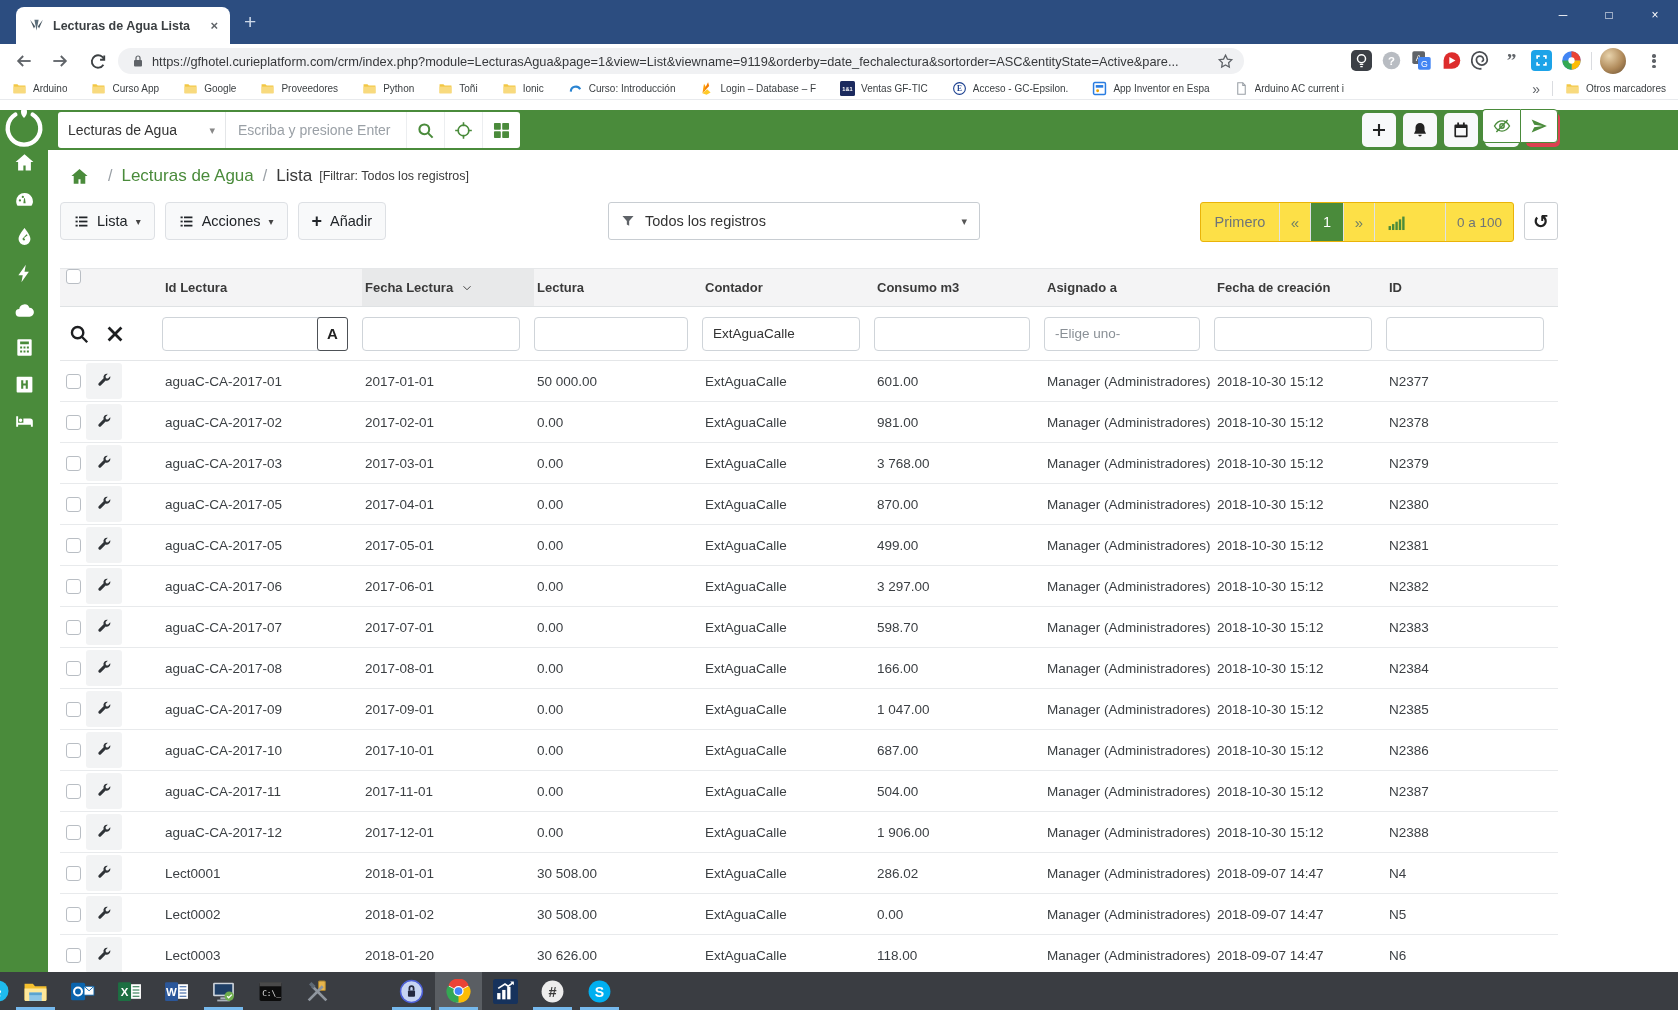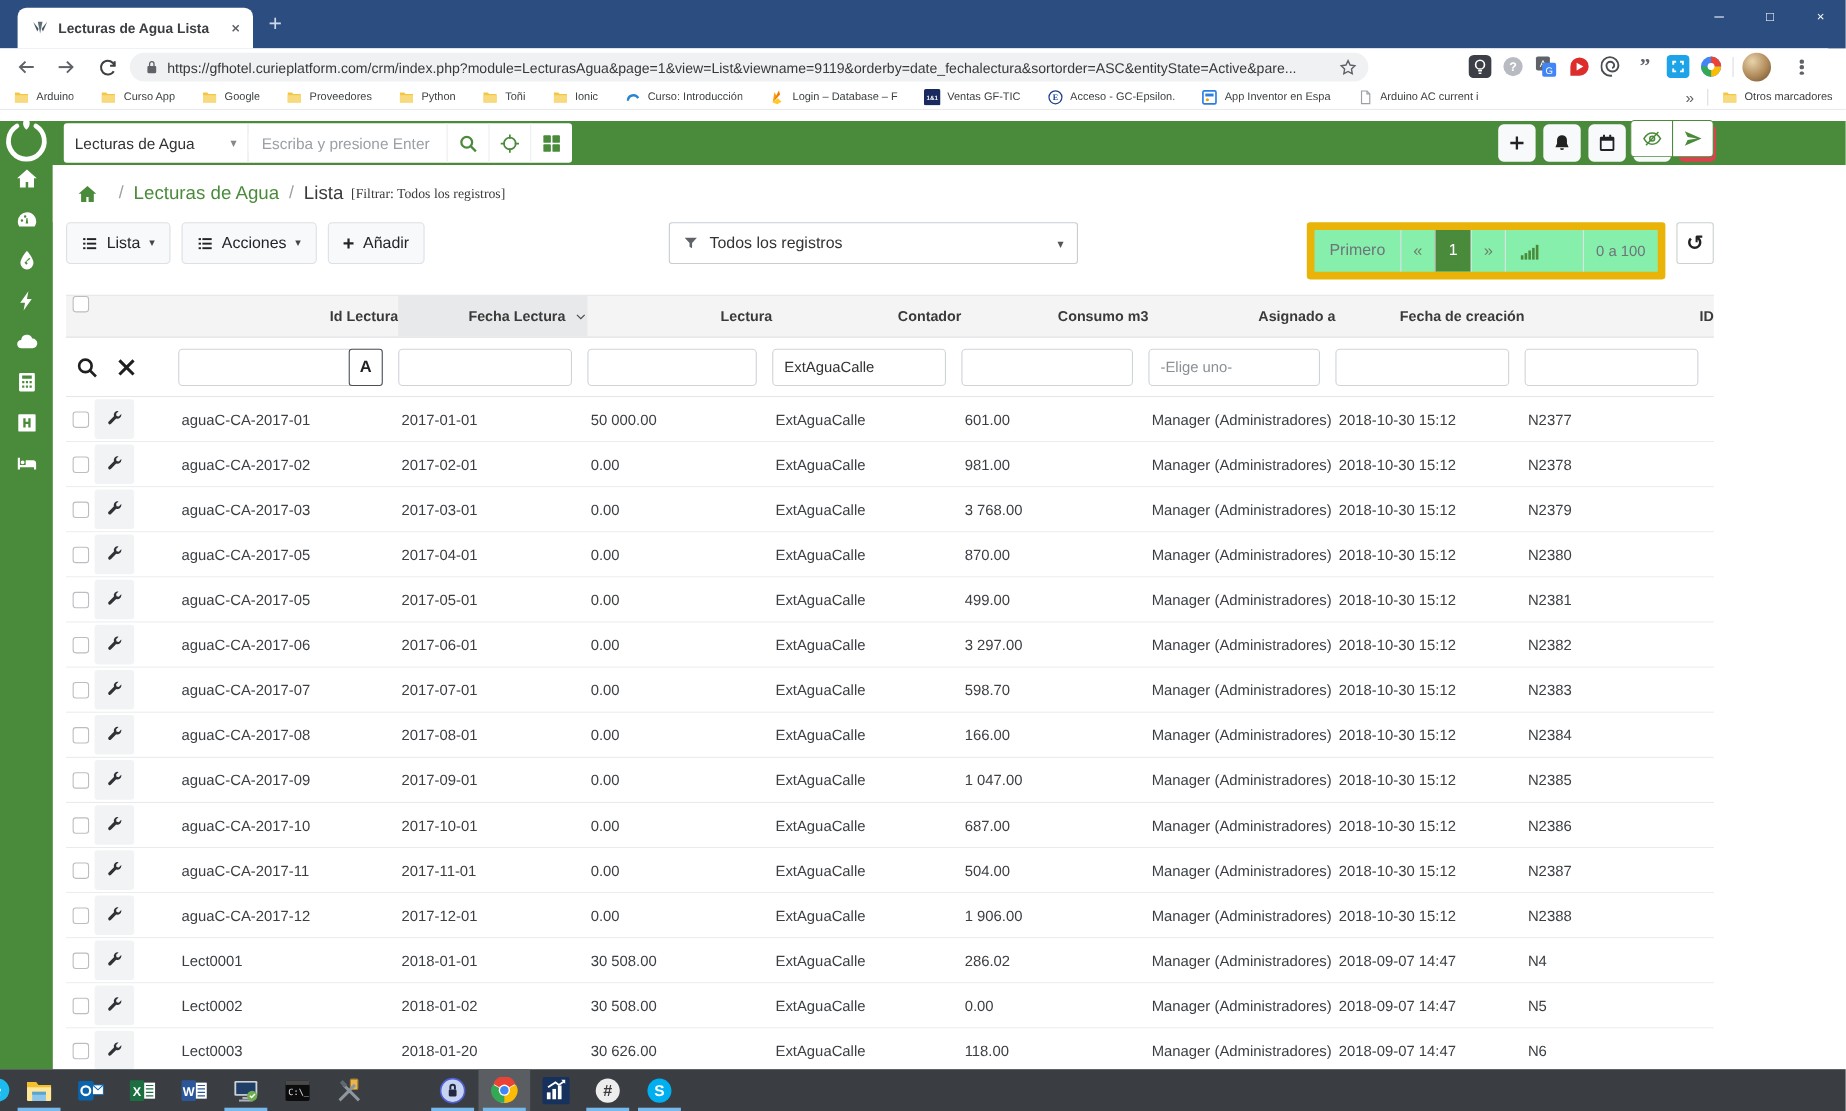--- a/index.html
+++ b/index.html
@@ -15,21 +15,21 @@
   #tab{left:16px;top:7px;width:214px;height:37px;background:#fff;border-radius:8px 8px 0 0;
        display:flex;align-items:center;padding:0 8px;box-sizing:border-box;font-weight:bold;}
   #tab .fav{width:17px;height:17px;margin:0 8px 0 4px;}
   #tab .ttl{font-size:12.5px;color:#3c4043;white-space:nowrap;overflow:hidden;flex:1;}
   #tab .cls{color:#5f6368;font-size:13px;padding:0 4px;cursor:default;}
   #newtab{left:244px;top:10px;color:#cdd8e8;font-size:21px;font-weight:400;}
   #wincontrols{right:0;top:0;display:flex;}
   #wincontrols span{width:46px;height:30px;display:flex;align-items:center;justify-content:center;
        color:#fff;font-size:12px;}
 
-  #addressbar{top:44px;left:0;right:16px;height:34px;background:#fff;}
+  #addressbar{top:44px;left:0;right:0;height:34px;background:#fff;}
   .navbtn{width:20px;height:20px;color:#5f6368;}
   #btn-back{left:14px;top:7px;}
   #btn-fwd{left:50px;top:7px;}
   #btn-reload{left:88px;top:7px;color:#3c4043;}
   #omnibox{left:118px;top:4px;height:26px;width:1126px;background:#f0f1f3;border-radius:13px;
        display:flex;align-items:center;padding:0 10px;box-sizing:border-box;}
   #omnibox .lock{width:12px;height:14px;color:#5f6368;margin:0 8px 0 4px;flex:none;}
   #omnibox .url{font-size:12.8px;color:#36383b;white-space:nowrap;overflow:hidden;flex:1;}
   #omnibox .star{width:17px;height:17px;color:#5f6368;margin-left:8px;flex:none;}
   #extrow{right:96px;top:6px;display:flex;gap:9px;align-items:center;}
@@ -70,57 +70,57 @@
   .nav-actions{position:absolute;right:118px;top:3px;display:flex;gap:7px;}
   .nav-abtn{width:34px;height:34px;border-radius:5px;background:#f8f9fa;display:flex;align-items:center;justify-content:center;color:#222;}
   .nav-abtn .ico{width:18px;height:18px;}
   .nav-abtn.power{background:#dc4150;color:#fff;}
 
   #crumbrow{position:absolute;top:50px;left:48px;right:0;height:52px;background:#fff;display:flex;align-items:center;padding-left:22px;box-sizing:border-box;}
   #crumbrow .home{width:19px;height:19px;color:#4a8b3b;margin-right:10px;}
   .crumb-sep{color:#9aa0a6;font-size:16px;margin:0 9px;}
   .crumb-mod{color:#4a8b3b;font-size:17px;}
   .crumb-view{color:#3a3a3a;font-size:17px;}
-  .crumb-note{color:#3a3a3a;font-size:12.5px;margin-left:7px;font-family:Liberation Serif, serif;}
+  .crumb-note{color:#3a3a3a;font-size:12.5px;margin-left:7px;}
   #crumb-actions{position:absolute;right:120px;top:9px;display:flex;}
   .crumb-btn{width:38px;height:34px;border:1px solid #4a8b3b;background:#fff;display:flex;align-items:center;justify-content:center;color:#4a8b3b;box-sizing:border-box;}
   .crumb-btn:first-child{border-radius:4px 0 0 4px;border-right:none;}
   .crumb-btn:last-child{border-radius:0 4px 4px 0;}
   .crumb-btn .ico{width:18px;height:18px;}
 
   #toolbar{position:absolute;top:102px;left:60px;right:120px;height:46px;}
   #tb-left{display:flex;gap:10px;}
   .tbtn{height:38px;padding:0 13px;background:#f8f9fa;border:1px solid #dde0e4;border-radius:4px;
        display:flex;align-items:center;gap:8px;font-size:14.5px;color:#212529;box-sizing:border-box;}
   .tbtn .ico{width:15px;height:15px;}
   .tbtn .caret{font-size:10px;color:#444;}
   .tbtn .plus{font-size:18px;font-weight:bold;line-height:1;}
   #filter-sel{position:absolute;left:548px;top:0;width:372px;height:38px;border:1px solid #c8cdd2;border-radius:3px;
        background:#fff;display:flex;align-items:center;padding:0 12px;box-sizing:border-box;gap:10px;}
   #filter-sel .ico{width:14px;height:14px;color:#5f6368;}
   #filter-sel .lbl{flex:1;font-size:14.5px;color:#333;}
   #filter-sel .caret{font-size:11px;color:#555;}
-  #pager{position:absolute;right:44px;top:0;height:38px;display:flex;border:7px solid #eab308;border-radius:3px;overflow:hidden;background:#86efac;}
+  #pager{position:absolute;right:44px;top:0;height:38px;display:flex;border:1px solid #eab308;border-radius:3px;overflow:hidden;background:#fde047;}
   .pg{height:100%;display:flex;align-items:center;justify-content:center;font-size:14.5px;color:#6e7479;border-left:1px solid #dfe2e5;box-sizing:border-box;}
   .pg:first-child{border-left:none;}
   #pg-first{width:78px;}
   #pg-prev,#pg-next{width:31px;color:#6d7e66;font-size:15px;}
   #pg-page{width:33px;background:#4a8b3b;color:#fff;}
   #pg-bars{width:44px;color:#4a8b3b;}
   #pg-bars .ico{width:19px;height:19px;}
   #pg-range{width:68px;font-size:13.5px;margin-left:27px;}
   #pg-refresh{position:absolute;right:0;top:0;width:34px;height:38px;border:1px solid #ccd0d4;border-radius:3px;
        background:#fff;display:flex;align-items:center;justify-content:center;font-size:19px;color:#222;box-sizing:border-box;font-weight:bold;}
 
   
   #listview{position:absolute;top:168px;left:60px;right:120px;bottom:0;
        --cols:24px 78px 200px 172px 168px 172px 170px 170px 172px 1fr;}
   .lv-head{display:grid;grid-template-columns:var(--cols);height:37px;background:#f4f4f5;
        border-top:1px solid #e5e7e9;border-bottom:1px solid #dfe2e4;align-items:stretch;}
-  .hcell{display:flex;align-items:center;font-size:13px;font-weight:bold;color:#3a3a3a;padding-left:3px;gap:8px;justify-content:flex-end;}
+  .hcell{display:flex;align-items:center;font-size:13px;font-weight:bold;color:#3a3a3a;padding-left:3px;gap:8px;}
   .hcell.sorted{background:#e8e9ea;}
   .hcell .sort{width:12px;height:12px;color:#444;}
   .cb{width:15px;height:15px;border:1px solid #b9bec4;border-radius:3px;background:#fff;margin-left:6px;box-sizing:border-box;}
   .lv-filter{display:grid;grid-template-columns:var(--cols);height:53px;align-items:center;border-bottom:1px solid #e4e6e8;}
   .f-lead{grid-column:1/3;display:flex;align-items:center;gap:14px;padding-left:8px;}
   .f-ibtn{width:22px;height:22px;color:#1d1f21;}
   .fcell{padding-right:14px;position:relative;}
   .fcell input{width:100%;height:34px;border:1px solid #cfd4d9;border-radius:4px;padding:0 10px;
        box-sizing:border-box;font-size:13.5px;color:#333;font-family:inherit;outline:none;background:#fff;}
   .fcell .fsel{width:100%;height:34px;border:1px solid #cfd4d9;border-radius:4px;padding:0 10px;

